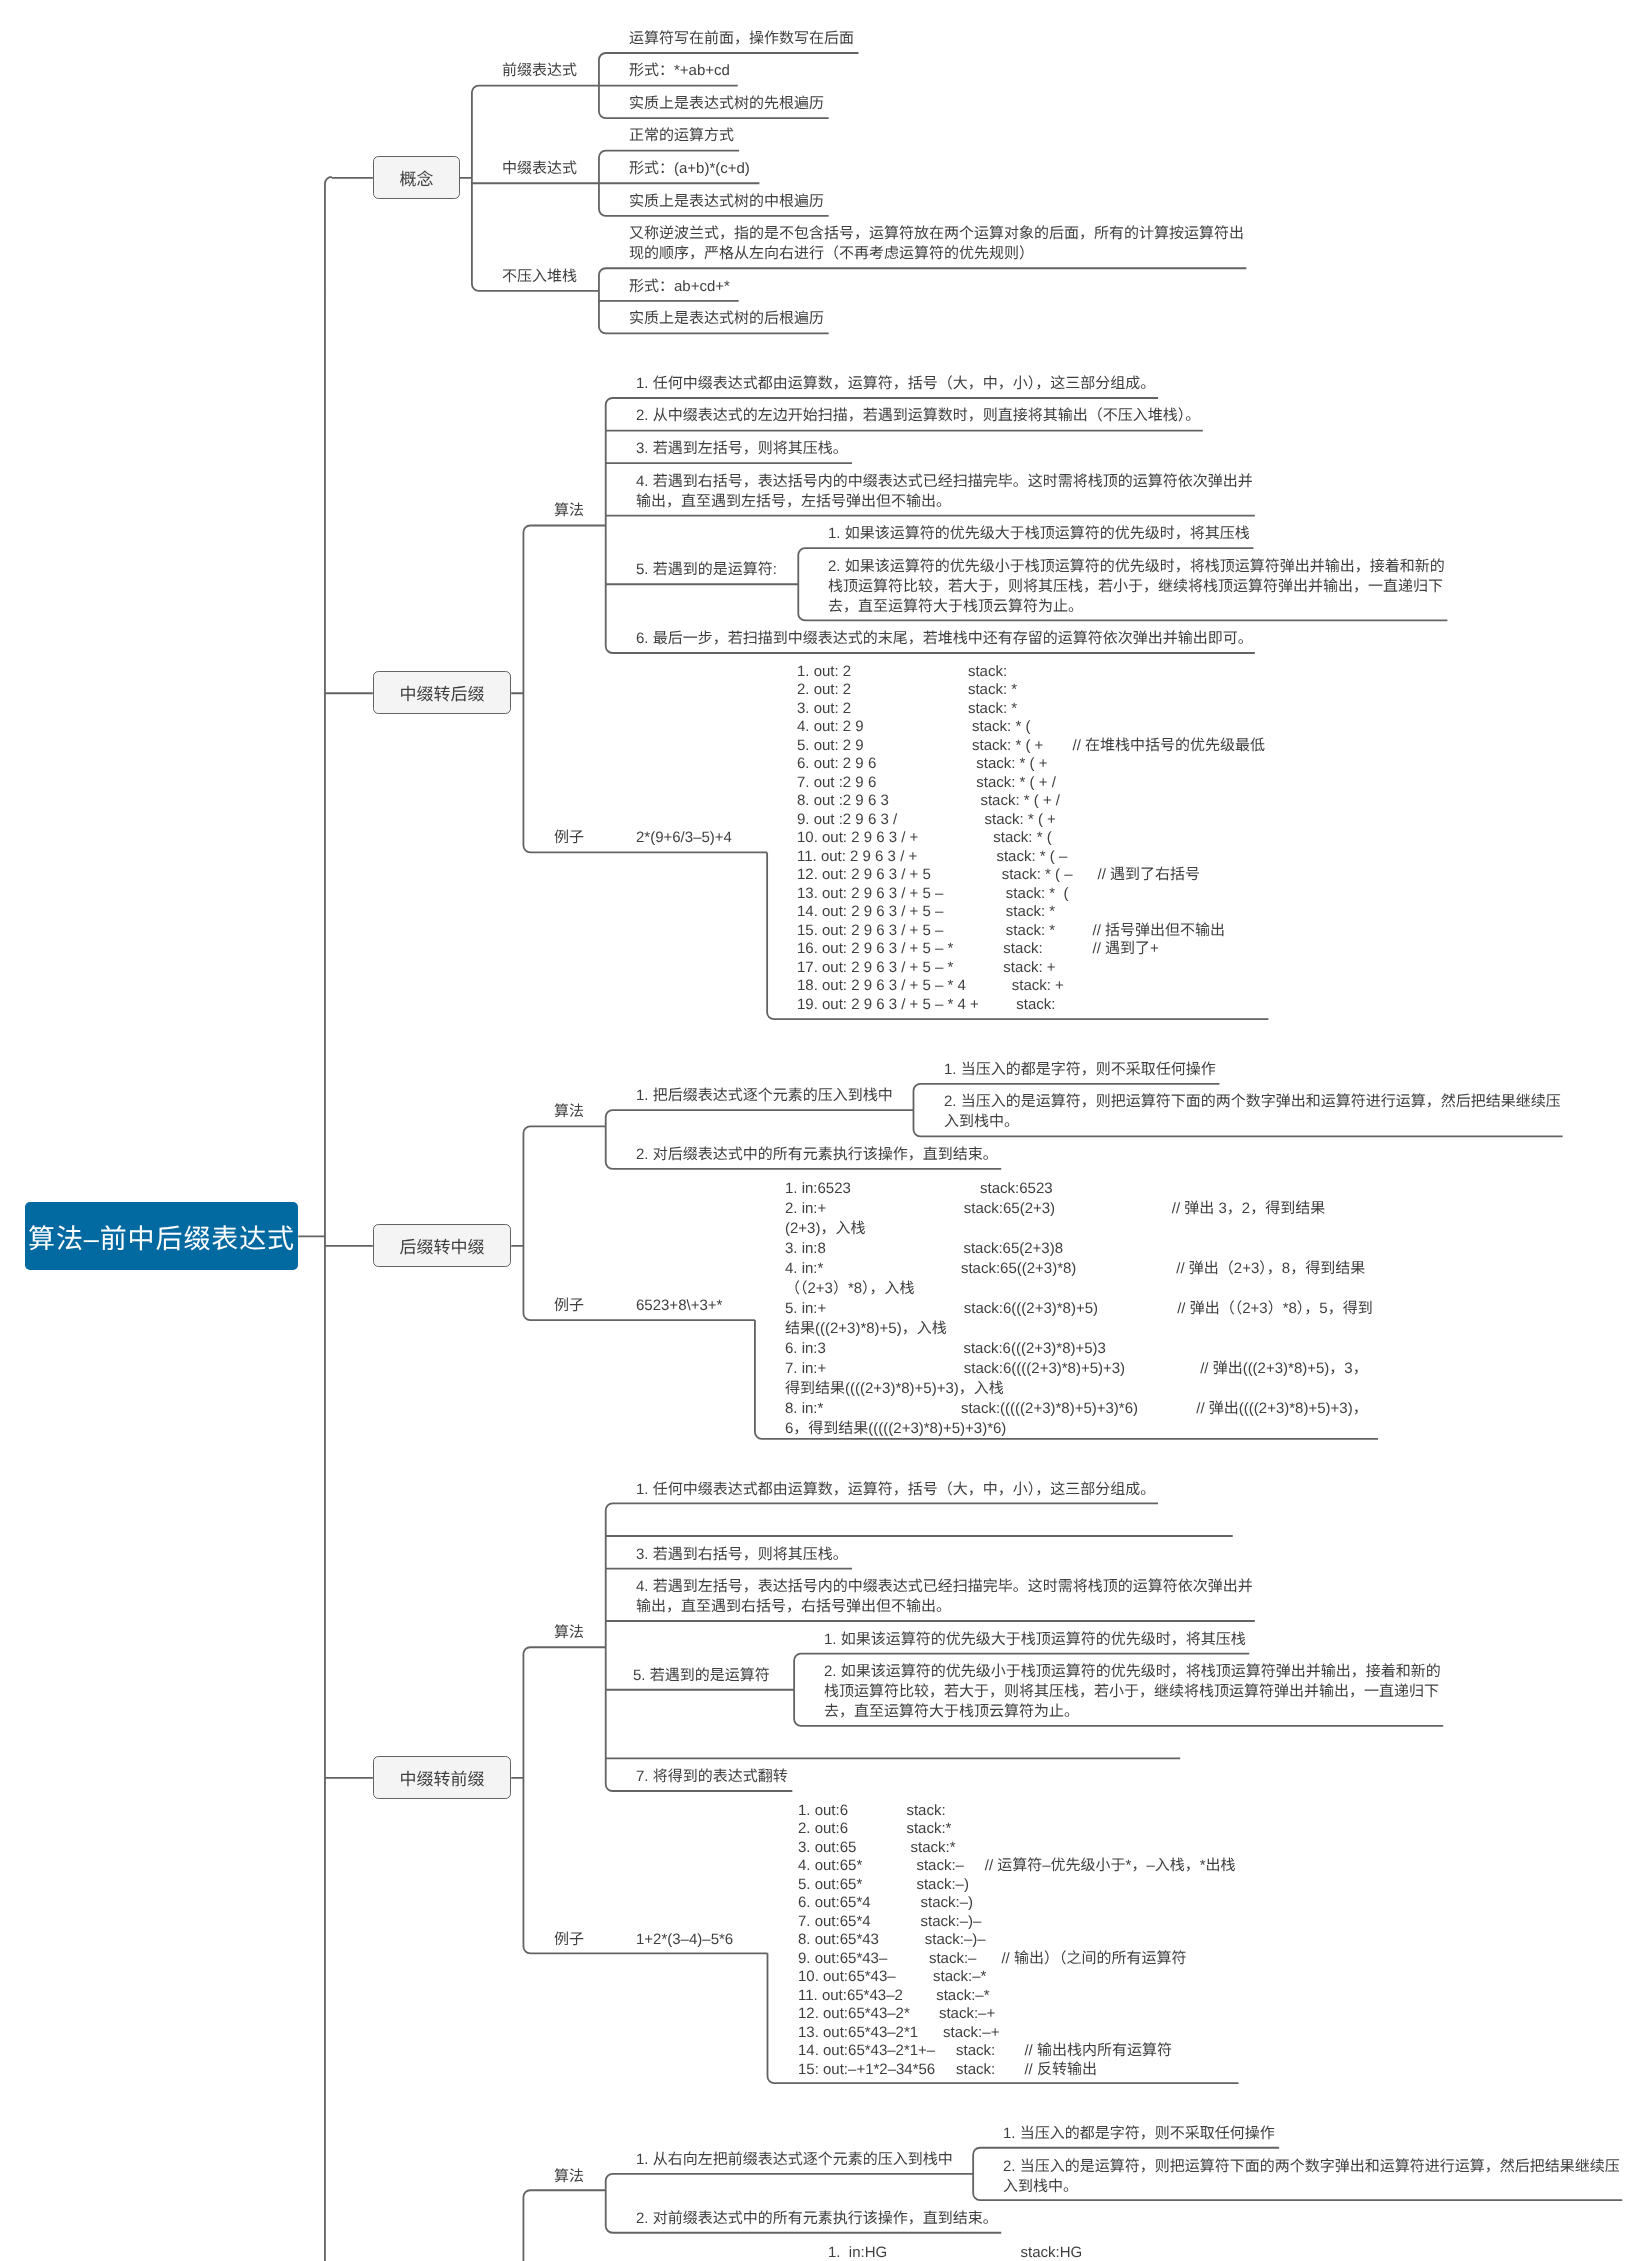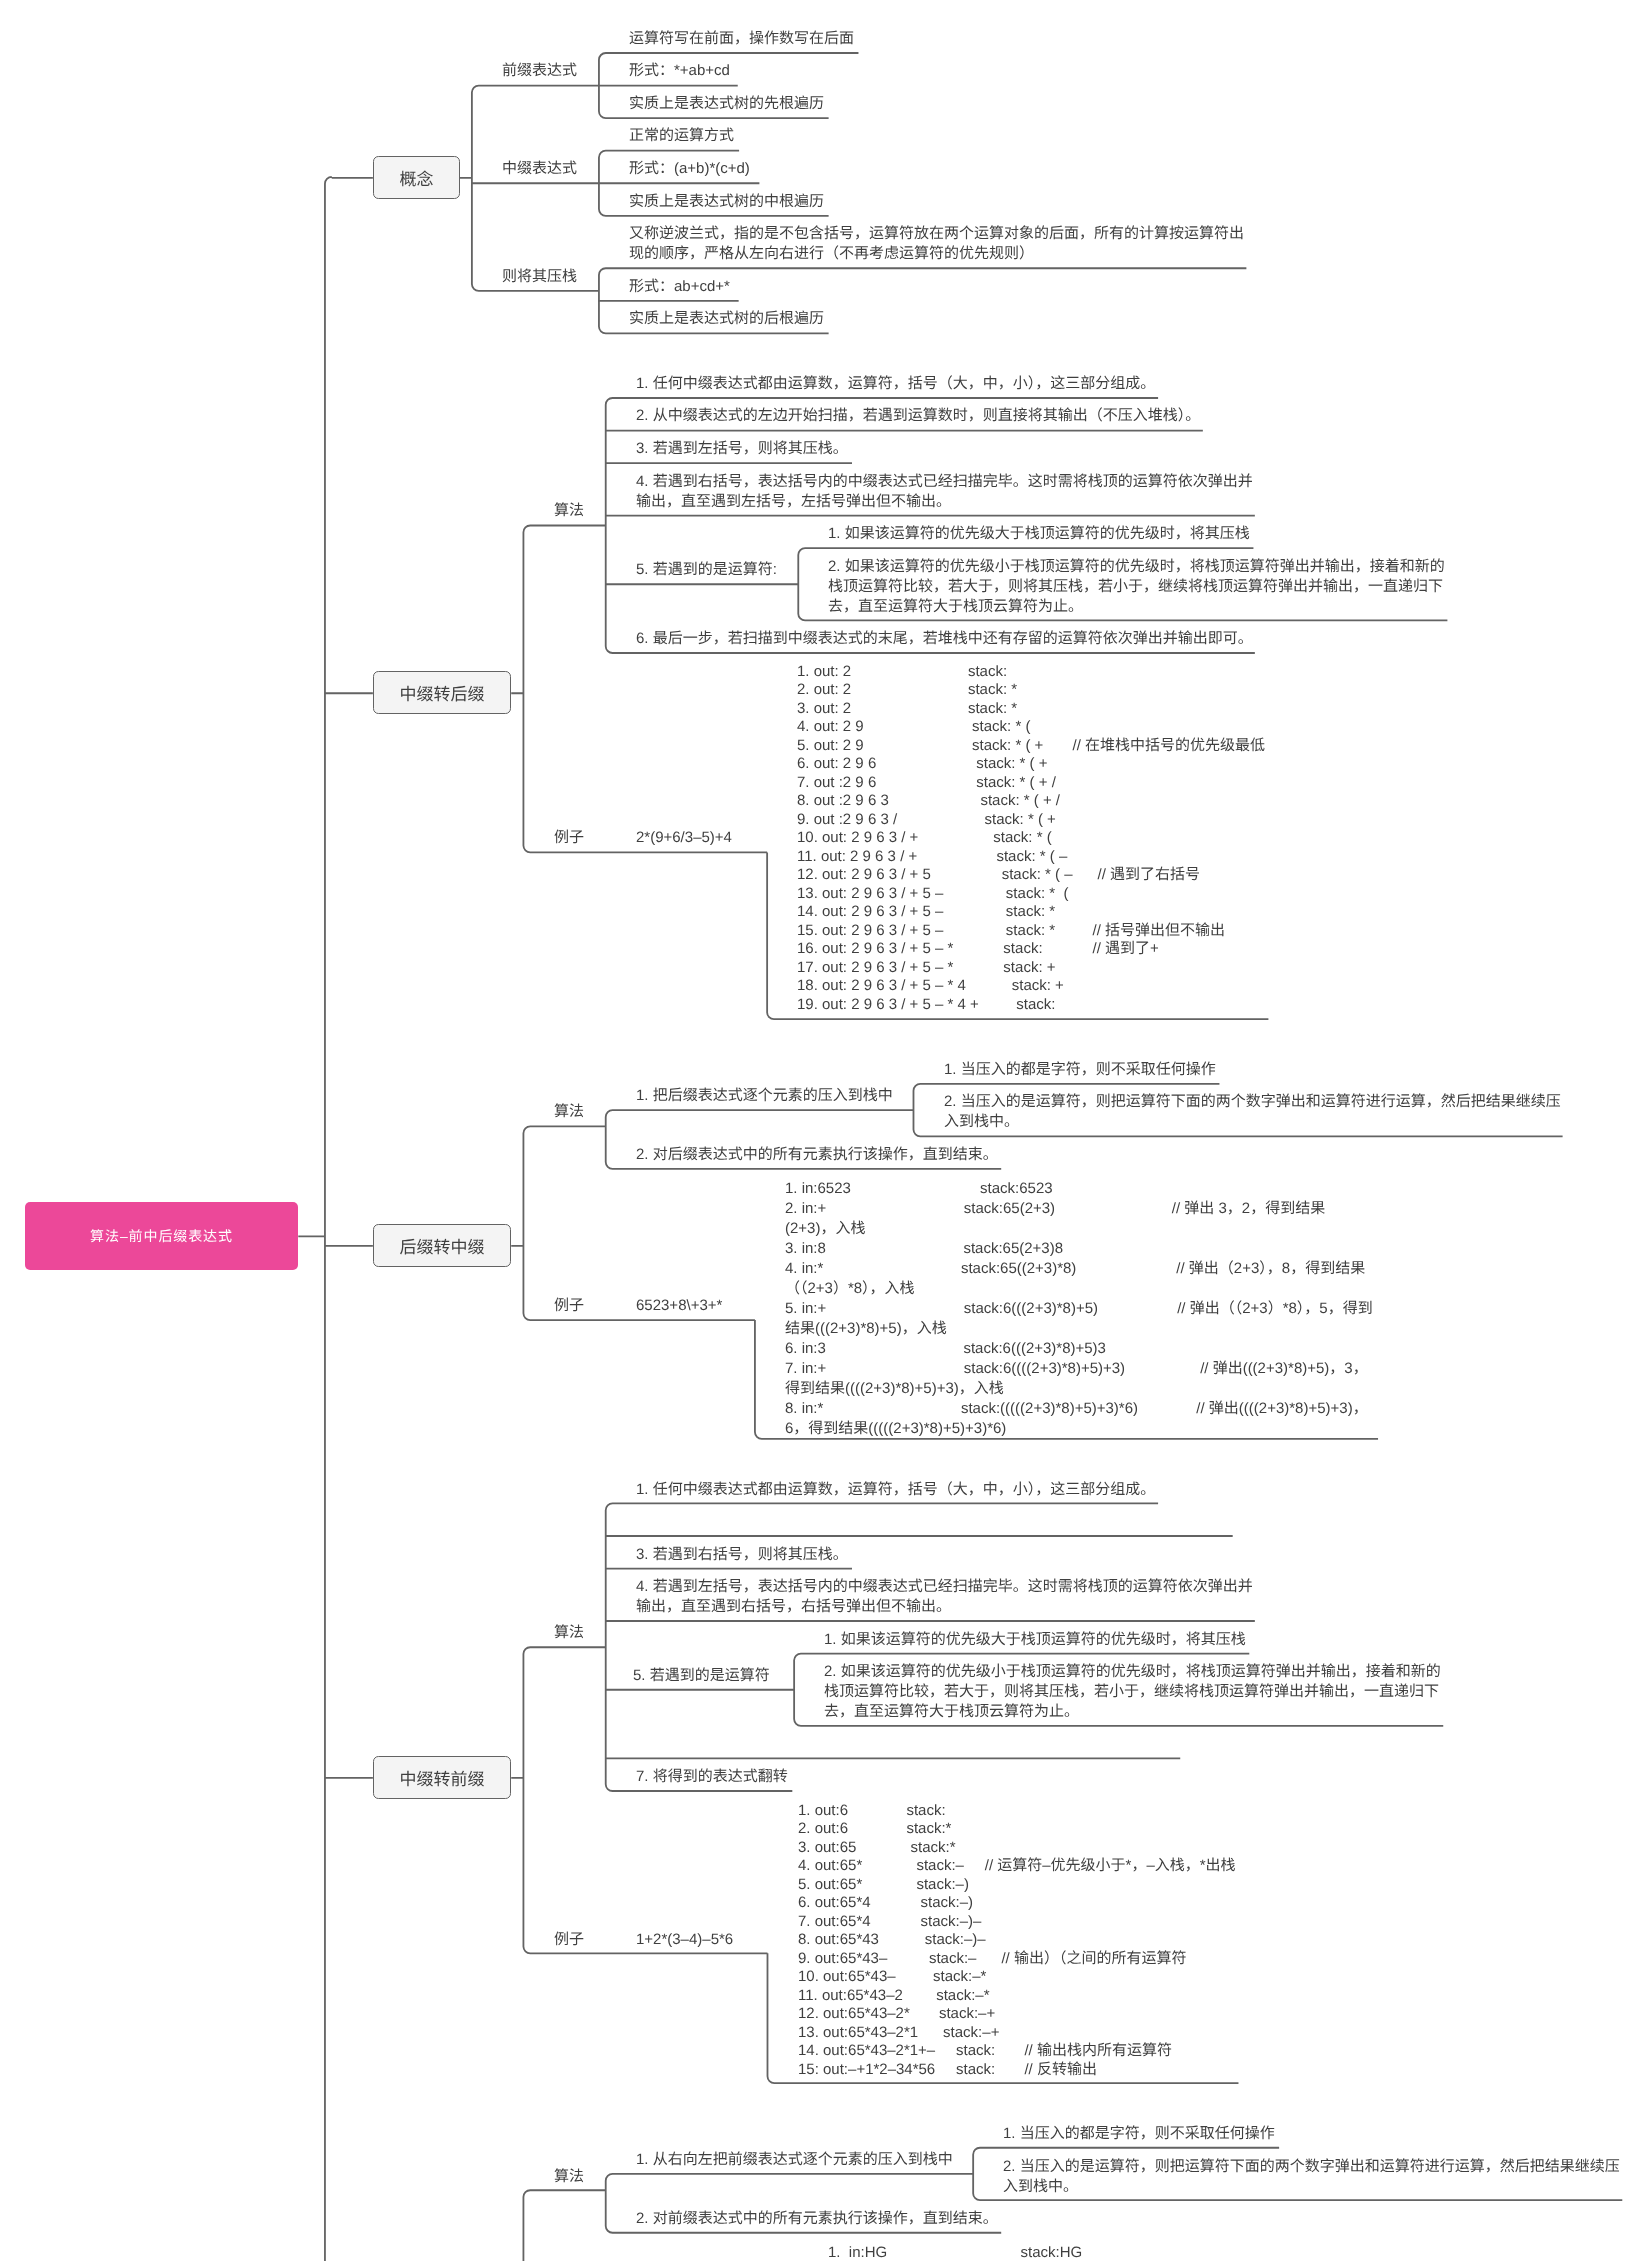--- a/index.html
+++ b/index.html
@@ -7,22 +7,22 @@
 body{font-family:"Liberation Sans",sans-serif;color:#3f3f3f;width:1634px;height:2477px;
   position:relative;overflow:hidden;-webkit-font-smoothing:antialiased;text-rendering:geometricPrecision}
 #mindmap{position:absolute;left:0;top:0;width:1634px;height:2477px}
 .conn{position:absolute;left:0;top:0;pointer-events:none}
 .lab{position:absolute;font-size:15px;line-height:20px;white-space:nowrap;
   padding:7.7px 0 3.2px 30px}
 .lab.wrap{white-space:normal}
 .tx{display:inline-block;vertical-align:top}
 .lab.pre{white-space:pre;line-height:18.5px;padding-top:9.5px;padding-bottom:2.7px}
 .lab.prew{white-space:pre-wrap;line-height:20px;padding-top:8.6px;padding-bottom:0}
-.rootbox{position:absolute;background:#ec4899;color:#fff;border-radius:5px;
-  font-size:14px;letter-spacing:0.9px;display:flex;align-items:center;
+.rootbox{position:absolute;background:#0369a1;color:#fff;border-radius:5px;
+  font-size:27px;letter-spacing:0.9px;display:flex;align-items:center;
   justify-content:center;white-space:nowrap}
 .box{position:absolute;background:#f4f4f4;border:1.8px solid #636363;border-radius:5.4px;
   font-size:17px;display:flex;align-items:center;justify-content:center;white-space:nowrap}
 </style>
 </head>
 <body>
 
 <div id="mindmap">
 <svg class="conn" width="1634" height="2477" viewBox="0 0 3614 5476" aria-hidden="true">
       <path id="connpath" d="M 733.7 390.0 A 15.0 15.0 0 0 0 718.7 405.0 V 5033.0 A 15.0 15.0 0 0 0 733.7 5048.0 M 659.7 2733.5 L 718.7 2733.5 M 733.7 392.0 L 824.7 392.0 M 718.7 1532.0 L 824.7 1532.0 M 718.7 2754.5 L 824.7 2754.5 M 718.7 3931.0 L 824.7 3931.0 M 733.7 5050.0 L 824.7 5050.0 M 1058.7 188.0 A 15.0 15.0 0 0 0 1043.7 203.0 V 627.0 A 15.0 15.0 0 0 0 1058.7 642.0 M 1016.7 392.0 L 1043.7 392.0 M 1058.7 188.0 H 1324.7 M 1339.7 116.0 A 15.0 15.0 0 0 0 1324.7 131.0 V 245.0 A 15.0 15.0 0 0 0 1339.7 260.0 M 1339.7 116.0 H 1898.7 M 1324.7 188.0 H 1631.7 M 1339.7 260.0 H 1832.7 M 1043.7 404.0 H 1324.7 M 1339.7 332.0 A 15.0 15.0 0 0 0 1324.7 347.0 V 461.0 A 15.0 15.0 0 0 0 1339.7 476.0 M 1339.7 332.0 H 1634.7 M 1324.7 404.0 H 1679.6 M 1339.7 476.0 H 1832.7 M 1058.7 642.0 H 1324.7 M 1339.7 592.0 A 15.0 15.0 0 0 0 1324.7 607.0 V 721.0 A 15.0 15.0 0 0 0 1339.7 736.0 M 1339.7 592.0 H 2756.7 M 1324.7 664.0 H 1633.7 M 1339.7 736.0 H 1832.7 M 1172.7 1161.0 A 15.0 15.0 0 0 0 1157.7 1176.0 V 1869.0 A 15.0 15.0 0 0 0 1172.7 1884.0 M 1130.7 1532.0 L 1157.7 1532.0 M 1172.7 1161.0 H 1339.7 M 1354.7 879.0 A 15.0 15.0 0 0 0 1339.7 894.0 V 1428.0 A 15.0 15.0 0 0 0 1354.7 1443.0 M 1354.7 879.0 H 2561.4 M 1339.7 951.0 H 2660.4 M 1339.7 1023.0 H 1884.4 M 1339.7 1139.0 H 2775.4 M 1339.7 1291.0 H 1765.6 M 1780.6 1211.0 A 15.0 15.0 0 0 0 1765.6 1226.0 V 1356.0 A 15.0 15.0 0 0 0 1780.6 1371.0 M 1780.6 1211.0 H 2772.3 M 1780.6 1371.0 H 3201.3 M 1354.7 1443.0 H 2775.4 M 1172.7 1884.0 H 1339.7 M 1339.7 1884.0 H 1696.7 M 1696.7 1884.0 V 2238.0 A 15.0 15.0 0 0 0 1711.7 2253.0 M 1711.7 2253.0 H 2805.4 M 1172.7 2490.0 A 15.0 15.0 0 0 0 1157.7 2505.0 V 2903.5 A 15.0 15.0 0 0 0 1172.7 2918.5 M 1130.7 2754.5 L 1157.7 2754.5 M 1172.7 2490.0 H 1339.7 M 1354.7 2454.0 A 15.0 15.0 0 0 0 1339.7 2469.0 V 2569.0 A 15.0 15.0 0 0 0 1354.7 2584.0 M 1354.7 2454.0 H 2020.4 M 2035.4 2396.0 A 15.0 15.0 0 0 0 2020.4 2411.0 V 2497.0 A 15.0 15.0 0 0 0 2035.4 2512.0 M 2035.4 2396.0 H 2697.1 M 2035.4 2512.0 H 3456.1 M 1354.7 2584.0 H 2214.4 M 1172.7 2918.5 H 1339.7 M 1339.7 2918.5 H 1669.7 M 1669.7 2918.5 V 3166.0 A 15.0 15.0 0 0 0 1684.7 3181.0 M 1684.7 3181.0 H 3047.9 M 1172.7 3642.0 A 15.0 15.0 0 0 0 1157.7 3657.0 V 4304.0 A 15.0 15.0 0 0 0 1172.7 4319.0 M 1130.7 3931.0 L 1157.7 3931.0 M 1172.7 3642.0 H 1339.7 M 1354.7 3324.0 A 15.0 15.0 0 0 0 1339.7 3339.0 V 3945.0 A 15.0 15.0 0 0 0 1354.7 3960.0 M 1354.7 3324.0 H 2561.4 M 1339.7 3396.0 H 2726.4 M 1339.7 3468.0 H 1884.4 M 1339.7 3584.0 H 2775.4 M 1339.7 3736.0 H 1756.4 M 1771.4 3656.0 A 15.0 15.0 0 0 0 1756.4 3671.0 V 3801.0 A 15.0 15.0 0 0 0 1771.4 3816.0 M 1771.4 3656.0 H 2763.1 M 1771.4 3816.0 H 3192.1 M 1339.7 3888.0 H 2610.4 M 1354.7 3960.0 H 1752.4 M 1172.7 4319.0 H 1339.7 M 1339.7 4319.0 H 1697.5 M 1697.5 4319.0 V 4591.0 A 15.0 15.0 0 0 0 1712.5 4606.0 M 1712.5 4606.0 H 2739.2 M 1172.7 4843.0 A 15.0 15.0 0 0 0 1157.7 4858.0 V 5199.0 A 15.0 15.0 0 0 0 1172.7 5214.0 M 1130.7 5050.0 L 1157.7 5050.0 M 1172.7 4843.0 H 1339.7 M 1354.7 4807.0 A 15.0 15.0 0 0 0 1339.7 4822.0 V 4922.0 A 15.0 15.0 0 0 0 1354.7 4937.0 M 1354.7 4807.0 H 2152.4 M 2167.4 4749.0 A 15.0 15.0 0 0 0 2152.4 4764.0 V 4850.0 A 15.0 15.0 0 0 0 2167.4 4865.0 M 2167.4 4749.0 H 2829.1 M 2167.4 4865.0 H 3588.1 M 1354.7 4937.0 H 2214.4 M 1172.7 5214.0 H 1339.7 M 1339.7 5214.0 H 1764.6 M 1764.6 5214.0 V 5404.0 A 15.0 15.0 0 0 0 1779.6 5419.0 M 1779.6 5419.0 H 2648.0" fill="none" stroke="#636363" stroke-width="4" stroke-linecap="butt"></path>
@@ -30,21 +30,21 @@
 <div class="rootbox" style="left:25px;top:1202px;width:273px;height:68px">算法–前中后缀表达式</div>
 <div class="box" style="left:373px;top:156px;width:87px;height:43px">概念</div>
 <div class="lab" style="left:472px;top:53px;width:127px;height:33px">前缀表达式</div>
 <div class="lab" style="left:599px;top:21px;width:260px;height:33px">运算符写在前面，操作数写在后面</div>
 <div class="lab" style="left:599px;top:53px;width:139px;height:33px">形式：*+ab+cd</div>
 <div class="lab" style="left:599px;top:86px;width:230px;height:33px">实质上是表达式树的先根遍历</div>
 <div class="lab" style="left:472px;top:151px;width:127px;height:33px">中缀表达式</div>
 <div class="lab" style="left:599px;top:118px;width:140px;height:33px">正常的运算方式</div>
 <div class="lab" style="left:599px;top:151px;width:161px;height:33px">形式：(a+b)*(c+d)</div>
 <div class="lab" style="left:599px;top:184px;width:230px;height:33px">实质上是表达式树的中根遍历</div>
-<div class="lab" style="left:472px;top:259px;width:127px;height:33px">则将其压栈</div>
+<div class="lab" style="left:472px;top:259px;width:127px;height:33px">不压入堆栈</div>
 <div class="lab wrap" style="left:599px;top:216px;width:648px;height:52px"><span class="tx" style="width:620px">又称逆波兰式，指的是不包含括号，运算符放在两个运算对象的后面，所有的计算按运算符出现的顺序，严格从左向右进行（不再考虑运算符的优先规则）</span></div>
 <div class="lab" style="left:599px;top:269px;width:140px;height:51px">形式：ab+cd+*</div>
 <div class="lab" style="left:599px;top:301px;width:230px;height:33px">实质上是表达式树的后根遍历</div>
 <div class="box" style="left:373px;top:671px;width:138px;height:43px">中缀转后缀</div>
 <div class="lab" style="left:524px;top:493px;width:82px;height:33px">算法</div>
 <div class="lab" style="left:606px;top:366px;width:553px;height:33px">1. 任何中缀表达式都由运算数，运算符，括号（大，中，小），这三部分组成。</div>
 <div class="lab" style="left:606px;top:398px;width:597px;height:33px">2. 从中缀表达式的左边开始扫描，若遇到运算数时，则直接将其输出（不压入堆栈）。</div>
 <div class="lab" style="left:606px;top:431px;width:246px;height:33px">3. 若遇到左括号，则将其压栈。</div>
 <div class="lab wrap" style="left:606px;top:464px;width:649px;height:52px"><span class="tx" style="width:621px">4. 若遇到右括号，表达括号内的中缀表达式已经扫描完毕。这时需将栈顶的运算符依次弹出并输出，直至遇到左括号，左括号弹出但不输出。</span></div>
 <div class="lab" style="left:606px;top:552px;width:166px;height:33px">5. 若遇到的是运算符:</div>

